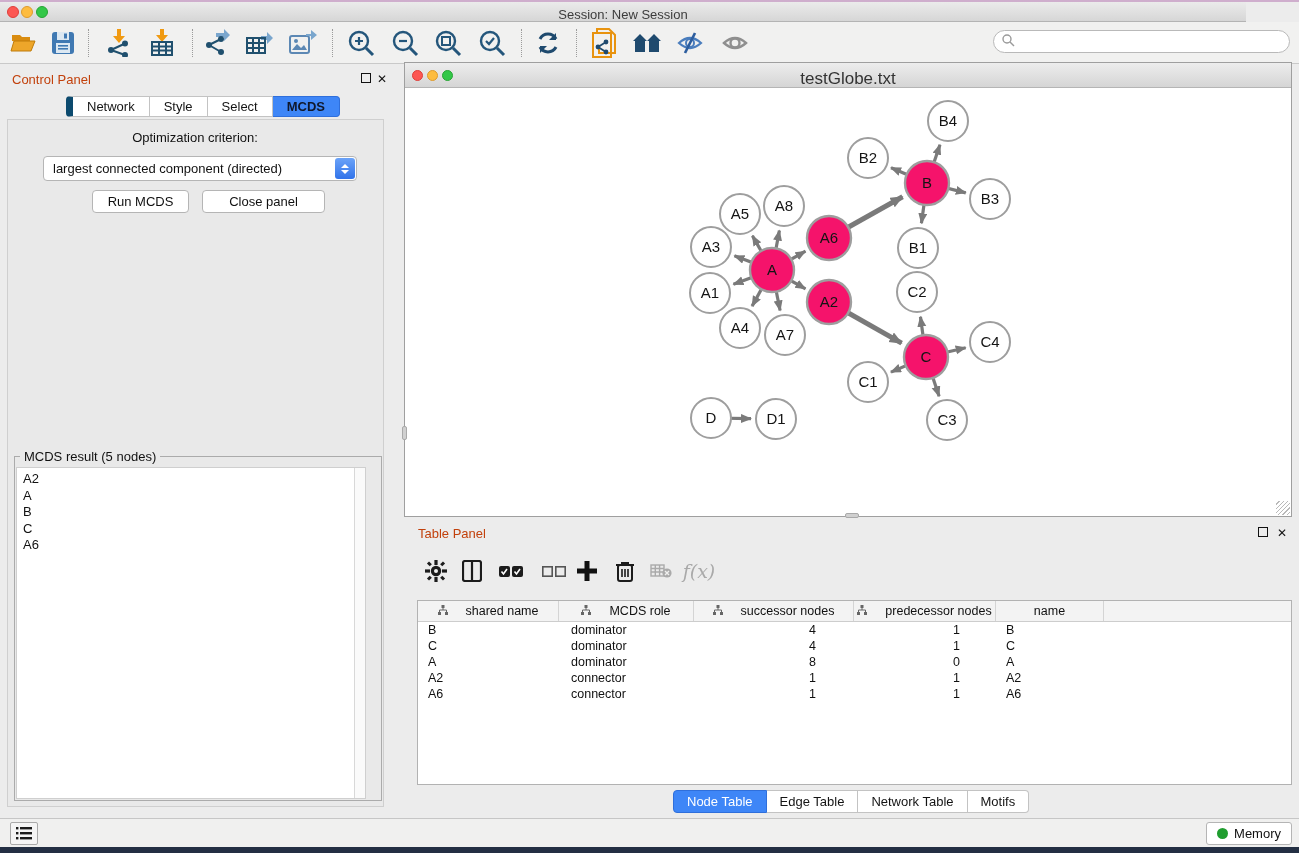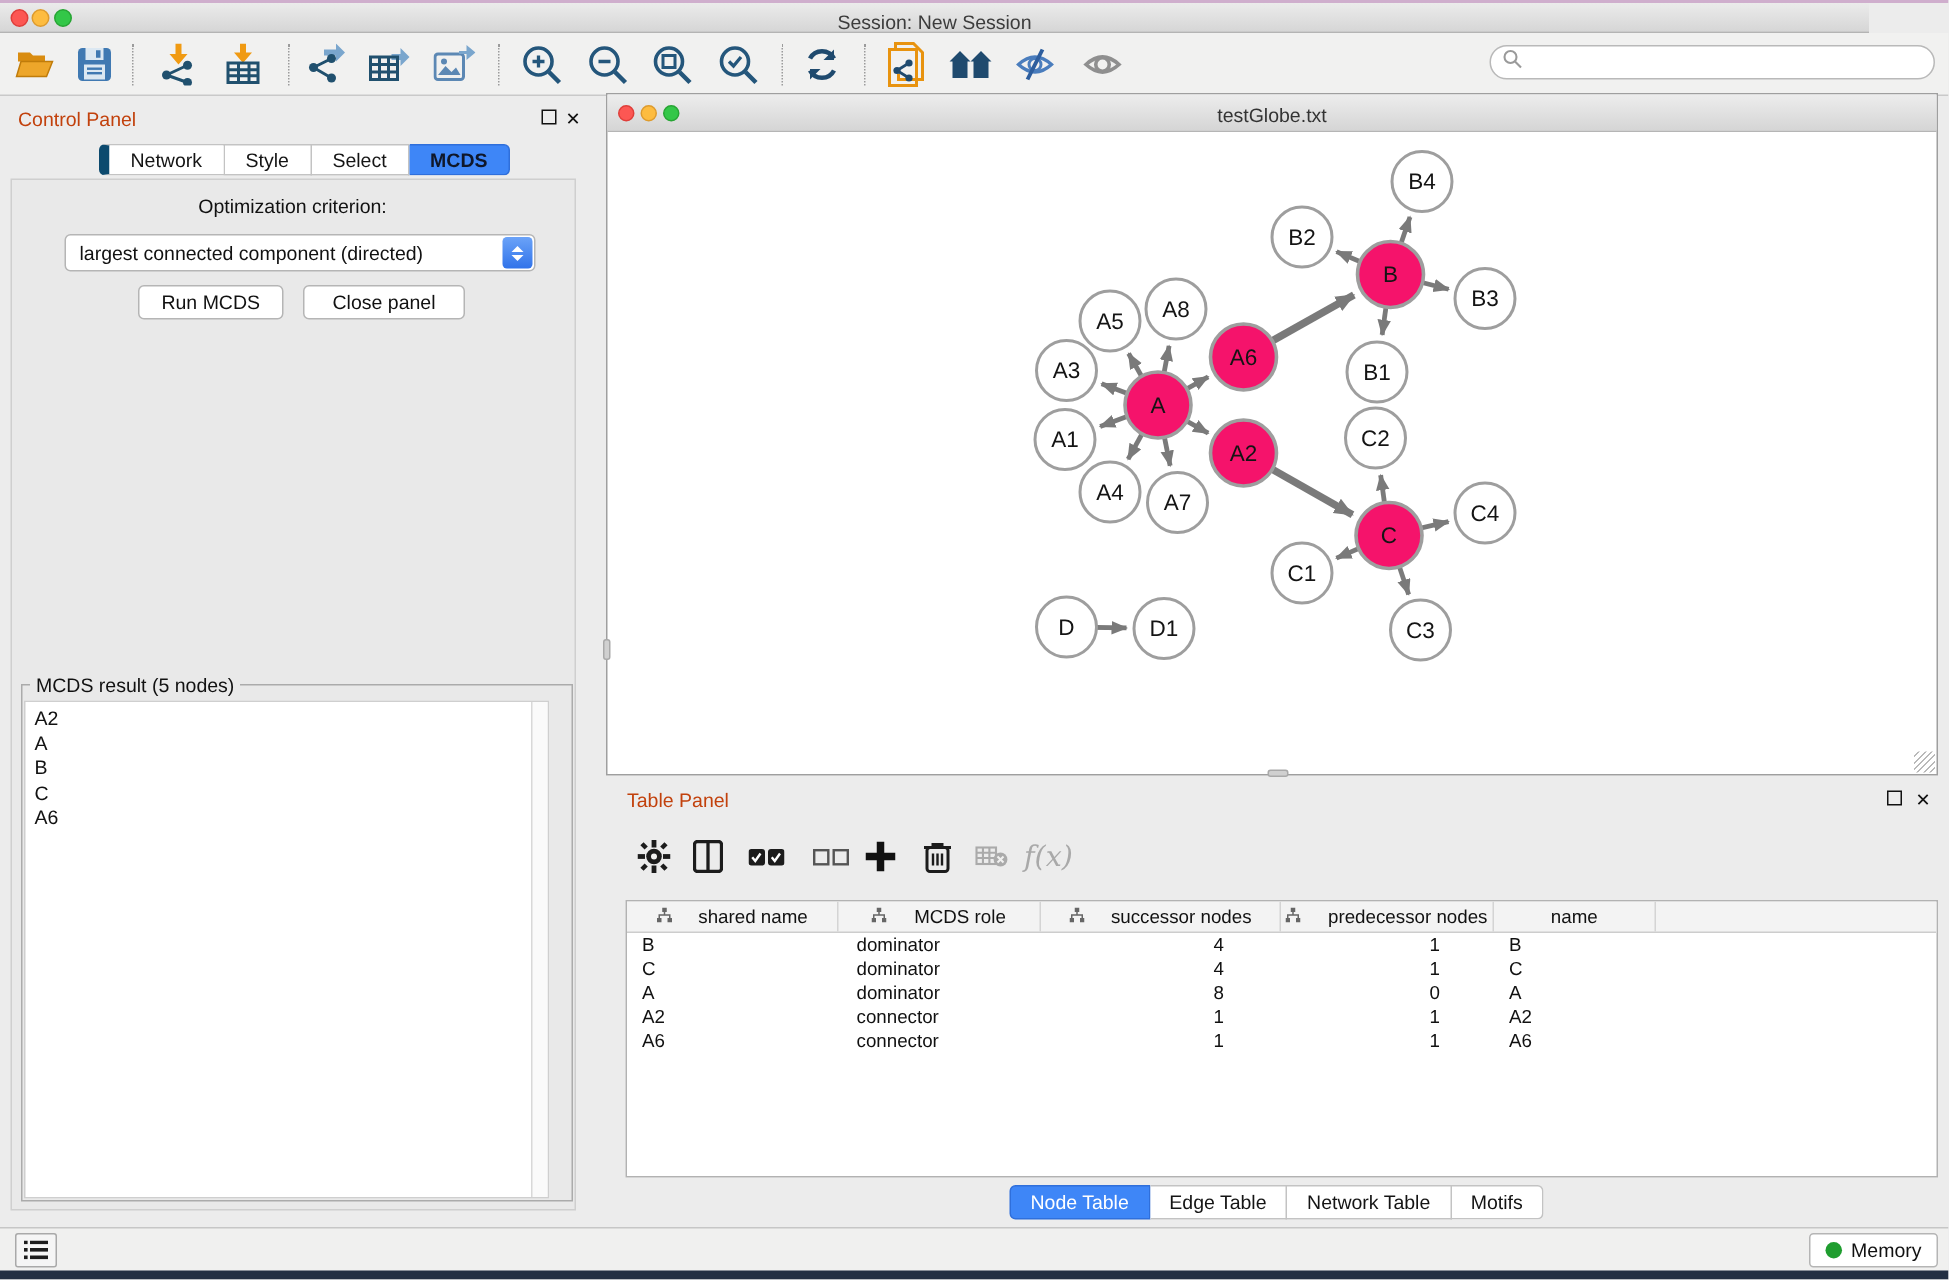--- a/index.html
+++ b/index.html
@@ -48,21 +48,21 @@
     font-size:13px; color:#111; display:flex; align-items:center; justify-content:center; cursor:default; }
   #mcds-group { left:14px; top:456px; width:368px; height:345px; border:1px solid #ababab; }
   #mcds-legend { left:20px; top:449px; background:#e9e9e9; padding:0 4px; font-size:13px; color:#111; }
   #mcds-list { left:16px; top:467px; width:350px; height:332px; background:#fff; border:1px solid #cfcfcf; font-size:13px; color:#111; padding:3px 0 0 6px; line-height:16.5px; list-style:none; }
   #mcds-scroll { left:354px; top:468px; width:11px; height:330px; background:#fafafa; border-left:1px solid #d8d8d8; }
 
   
   #net-win { left:404px; top:62px; width:888px; height:455px; background:#fff; border:1px solid #9f9f9f; }
   #net-titlebar { left:0; top:0; width:100%; height:25px; background:linear-gradient(#ededed,#d5d5d5); border-bottom:1px solid #b5b5b5; }
   .tl-sm { width:11px; height:11px; border-radius:50%; top:7px; }
-  #net-title { left:0; right:0; top:6px; text-align:center; font-size:13px; color:#333; }
+  #net-title { left:0; right:0; top:6px; text-align:center; font-size:17px; color:#333; }
   #graph-svg { position:absolute; left:0; top:25px; }
   #net-grip { right:1px; bottom:1px; width:14px; height:14px;
     background:repeating-linear-gradient(135deg,transparent,transparent 2px,#b9b9b9 2px,#b9b9b9 3px); }
   .split-nub { background:#d0d0d0; border:1px solid #a9a9a9; border-radius:2px; }
 
   
   #tp { left:404px; top:520px; width:895px; height:295px; }
   #tp-toolbar { left:417px; top:549px; width:875px; height:44px; }
   .tpicon { position:absolute; top:5px; width:34px; height:34px; display:flex; align-items:center; justify-content:center; }
   #fx-label { font-family:"DejaVu Serif",serif; font-style:italic; font-size:19px; color:#a9a9a9; }
@@ -263,21 +263,21 @@
   </div>
 <div class="abs" id="opt-label">Optimization criterion:</div>
 <div class="abs" id="criterion">
   <span>largest connected component (directed)</span>
   <span class="stepper">
       <span class="chev up"></span>
       <span class="chev down"></span>
     </span>
 </div>
 <button class="cp-btn" style="left:92px;width:97px">Run MCDS</button>
-<button class="cp-btn" style="left:202px;width:108px">Close panel</button>
+<button class="cp-btn" style="left:202px;width:123px">Close panel</button>
 <div class="abs" id="mcds-group"></div>
 <div class="abs" id="mcds-legend">MCDS result (5 nodes)</div>
 <ul class="abs" id="mcds-list">
     <li>A2</li>
     <li>A</li>
     <li>B</li>
     <li>C</li>
     <li>A6</li>
   </ul>
 <div class="abs" id="mcds-scroll"></div>

